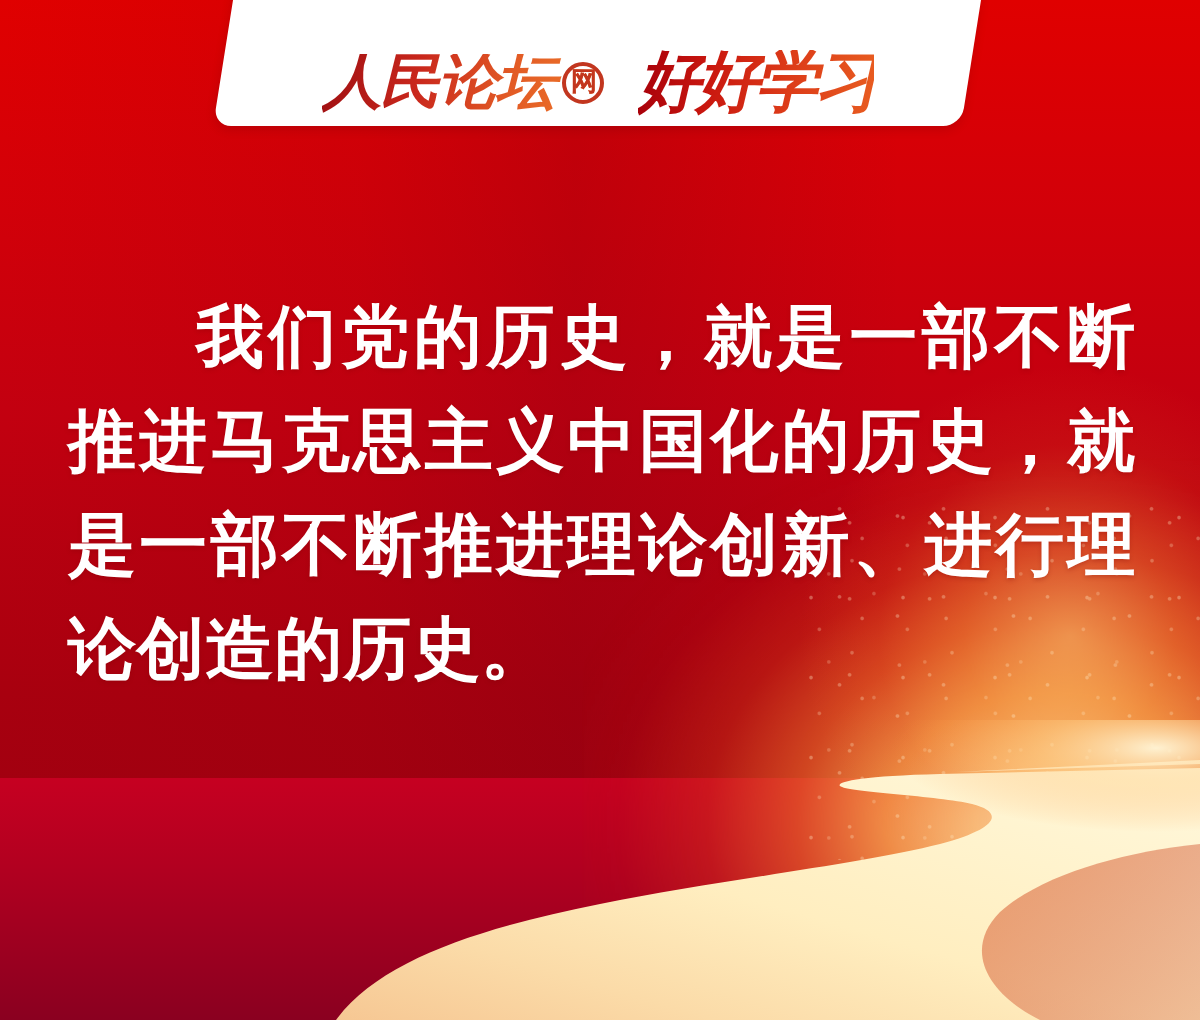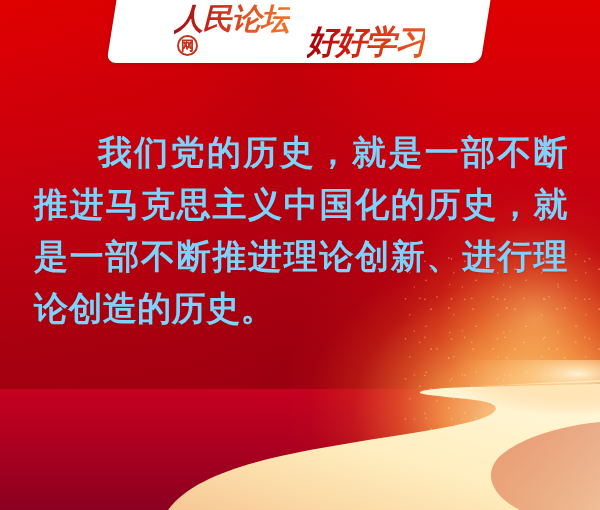--- a/index.html
+++ b/index.html
@@ -154,22 +154,22 @@
     font-size: 30px;
     line-height: 1;
     letter-spacing: -1px;
     background: linear-gradient(100deg, #9e0f12 0%, #c9271c 34%, #e25a25 66%, #ef7a2a 100%);
     -webkit-background-clip: text;
     background-clip: text;
     color: transparent;
     -webkit-text-fill-color: transparent;
     white-space: nowrap;
     display: flex;
+    align-items: center;
     gap: 1px;
-    flex-direction: column;
   }
   .logo-left .net-badge {
     display: inline-flex;
     align-items: center;
     justify-content: center;
     width: 21px;
     height: 21px;
     border-radius: 50%;
     border: 2px solid #c2361f;
     color: #c2361f;
@@ -195,23 +195,23 @@
     color: transparent;
     -webkit-text-fill-color: transparent;
     white-space: nowrap;
     transform: scaleY(1.08);
   }
 
   
   .quote {
     position: absolute;
     left: 34px;
-    top: 126px;
+    top: 143px;
     width: 534px;
-    color: #7dd3fc;
+    color: #ffffff;
     font-family: "DejaVu Sans", "Liberation Sans", sans-serif;
     font-weight: 700;
     font-size: 34px;
     line-height: 52px;
     letter-spacing: 0.4px;
     text-indent: 64px;
     text-align: justify;
     text-align-last: left;
     text-shadow: 0 1px 2px rgba(120,0,0,0.25);
   }

